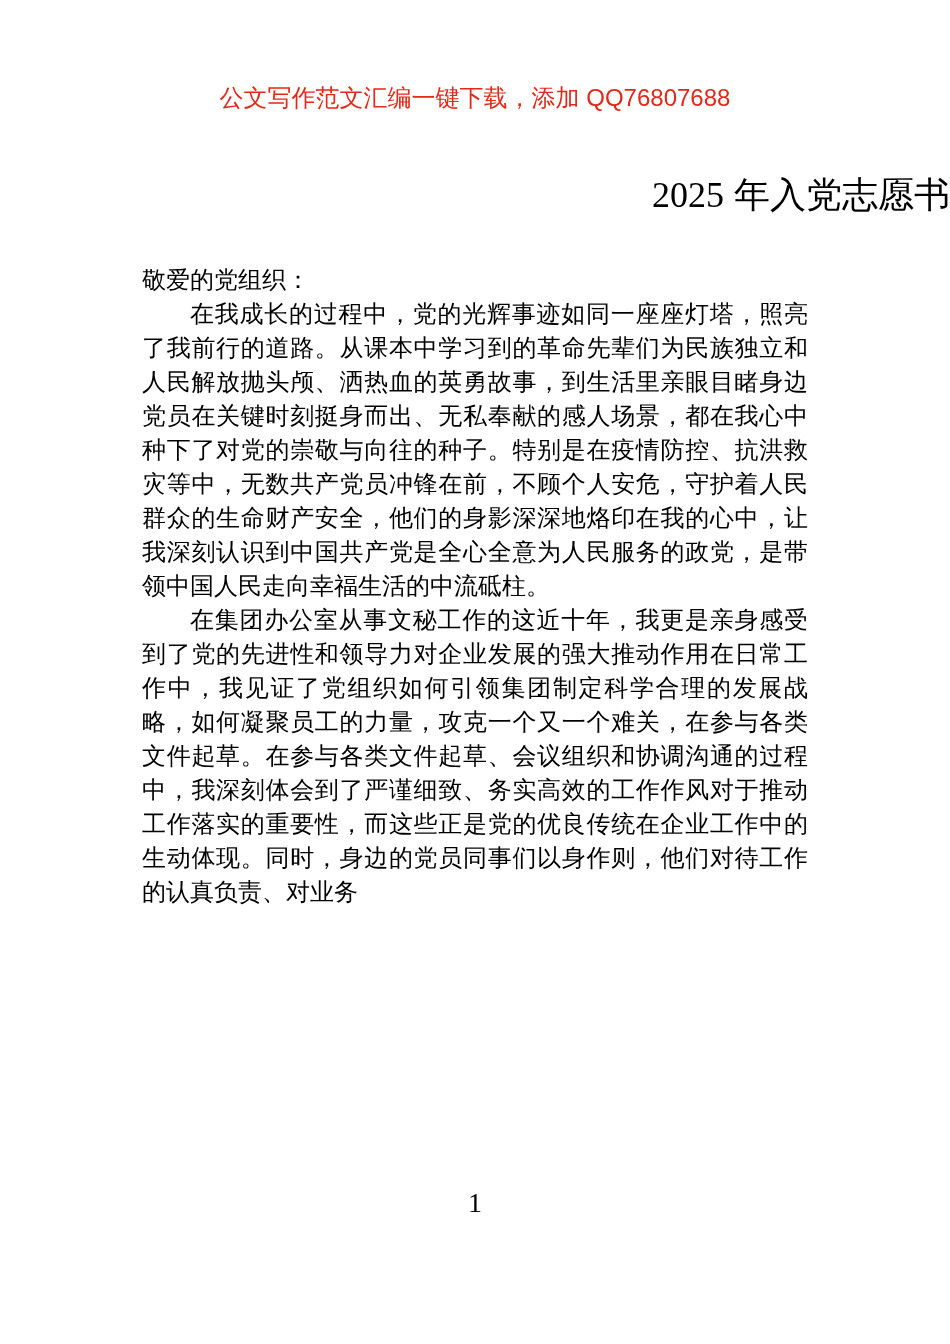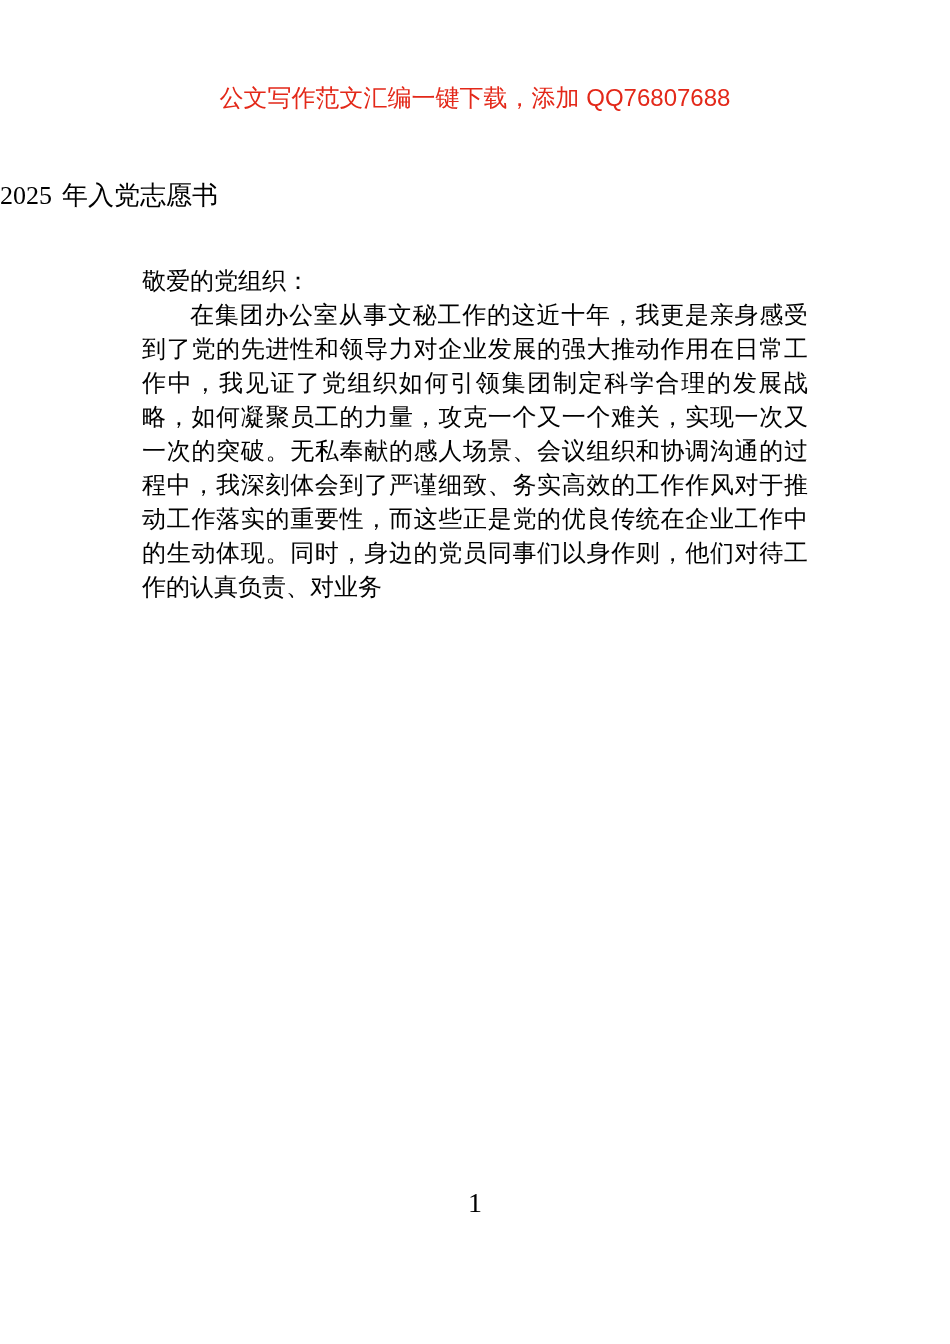--- a/index.html
+++ b/index.html
@@ -21,22 +21,22 @@
   .header-note {
     margin: 0;
     text-align: center;
     font-size: 24px;
     line-height: 28px;
     color: #e32819;
     font-family: "Liberation Sans", sans-serif;
   }
   .doc-title {
     margin: 60px 0 0 0;
-    text-align: left;
-    font-size: 26px;
+    text-align: right;
+    font-size: 36px;
     line-height: 46px;
     font-weight: 400;
     color: #000000;
     white-space: nowrap;
   }
   .doc-title .title-year {
     font-family: "Liberation Serif", serif;
     margin-right: 10px;
   }
   .doc-title .title-text {
@@ -74,18 +74,19 @@
 <body>
 
 <div class="page">
 
   <div class="header-note">公文写作范文汇编一键下载，添加 QQ76807688</div>
 
   <h1 class="doc-title"><span class="title-year">2025</span><span class="title-text">年入党志愿书</span></h1>
 
   <div class="content">
     <p class="salutation">敬爱的党组织：</p>
-    <p>在集团办公室从事文秘工作的这近十年，我更是亲身感受到了党的先进性和领导力对企业发展的强大推动作用在日常工作中，我见证了党组织如何引领集团制定科学合理的发展战略，如何凝聚员工的力量，攻克一个又一个难关，实现一次又一次的突破。无私奉献的感人场景、会议组织和协调沟通的过程中，我深刻体会到了严谨细致、务实高效的工作作风对于推动工作落实的重要性，而这些正是党的优良传统在企业工作中的生动体现。同时，身边的党员同事们以身作则，他们对待工作的认真负责、对业务</p>
+    <p>在我成长的过程中，党的光辉事迹如同一座座灯塔，照亮了我前行的道路。从课本中学习到的革命先辈们为民族独立和人民解放抛头颅、洒热血的英勇故事，到生活里亲眼目睹身边党员在关键时刻挺身而出、无私奉献的感人场景，都在我心中种下了对党的崇敬与向往的种子。特别是在疫情防控、抗洪救灾等中，无数共产党员冲锋在前，不顾个人安危，守护着人民群众的生命财产安全，他们的身影深深地烙印在我的心中，让我深刻认识到中国共产党是全心全意为人民服务的政党，是带领中国人民走向幸福生活的中流砥柱。</p>
+    <p>在集团办公室从事文秘工作的这近十年，我更是亲身感受到了党的先进性和领导力对企业发展的强大推动作用在日常工作中，我见证了党组织如何引领集团制定科学合理的发展战略，如何凝聚员工的力量，攻克一个又一个难关，在参与各类文件起草。在参与各类文件起草、会议组织和协调沟通的过程中，我深刻体会到了严谨细致、务实高效的工作作风对于推动工作落实的重要性，而这些正是党的优良传统在企业工作中的生动体现。同时，身边的党员同事们以身作则，他们对待工作的认真负责、对业务</p>
   </div>
 
   <div class="page-number">1</div>
 
 </div>
 
 </body></html>

